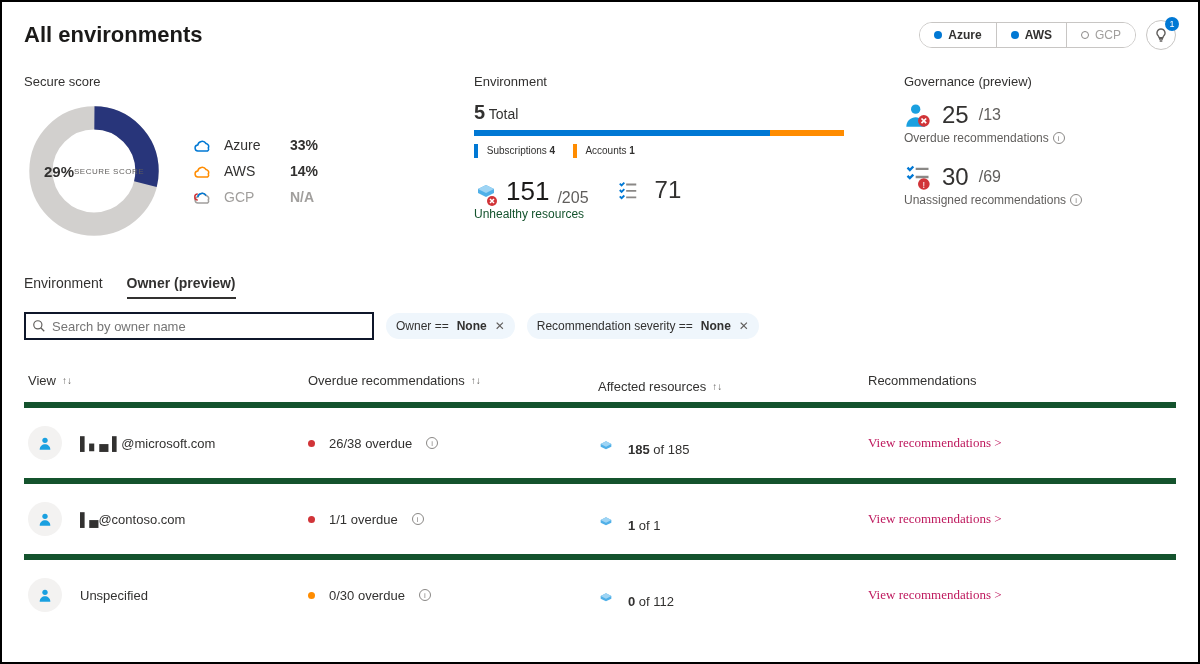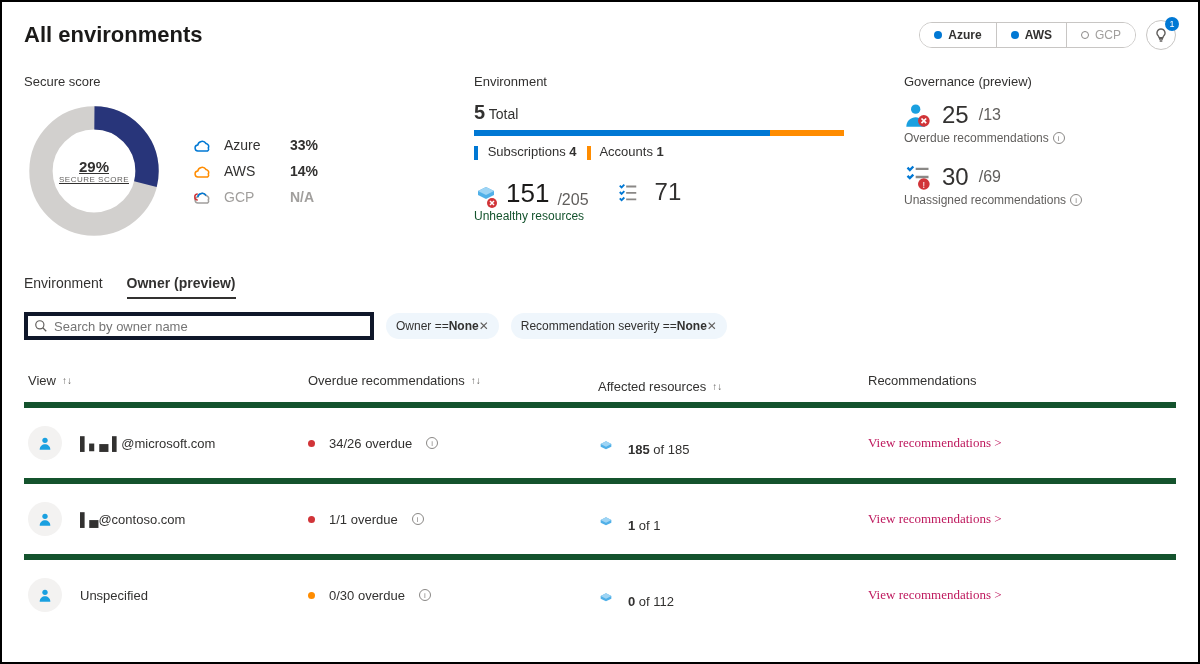--- a/index.html
+++ b/index.html
@@ -30,36 +30,36 @@
   .seg button b { font-weight: 600; }
   .bulb-btn { width: 30px; height: 30px; border-radius: 50%; border: 1px solid #c8c6c4; background: #fff; display:flex; align-items:center; justify-content:center; position: relative; cursor:pointer; }
   .bulb-btn .badge { position:absolute; top:-4px; right:-4px; width:14px; height:14px; border-radius:50%; background:#0078d4; color:#fff; font-size:9px; display:flex; align-items:center; justify-content:center; }
 
   
   .kpi-row { display: flex; gap: 60px; margin-bottom: 28px; }
   .kpi-col { flex: 1; }
   .kpi-col h3 { font-size: 13px; font-weight: 400; color: #323130; margin-bottom: 12px; }
   .score-wrap { display:flex; align-items:center; gap: 30px; }
   .donut { position: relative; width: 140px; height: 140px; }
-  .donut-center { position:absolute; inset:0; display:flex; flex-direction:column; align-items:center; justify-content:center; font-size:11px;text-decoration:underline; }
+  .donut-center { position:absolute; inset:0; display:flex; flex-direction:row; align-items:center; justify-content:center; font-size:11px; }
   .donut-center .pct { font-size: 15px; font-weight:600; }
   .donut-center .sub { font-size:8px; letter-spacing:.5px; color:#605e5c; }
   .score-legend { display:flex; flex-direction:column; gap:10px; font-size:14px; }
   .score-legend .row { display:flex; align-items:center; gap:12px; }
   .cloud-ico { width:18px; height:14px; display:inline-block; }
   .score-legend .name { width:54px; }
   .score-legend .val { font-weight:600; color:#323130; }
   .score-legend .row.na .val { color:#a19f9d; font-weight:600; }
 
   .env-total { font-size:14px; margin-bottom:6px; }
   .env-total b { font-size:20px; font-weight:700; }
   .env-bar { height:6px; width:100%; display:flex; border-radius:0; margin-bottom:8px; }
   .env-bar .seg1 { background:#0078d4; }
   .env-bar .seg2 { background:#ff8c00; }
-  .env-legend { display:flex; gap:10px; font-size:13px; margin-bottom:18px; }
+  .env-legend { display:flex; gap:18px; font-size:10px; margin-bottom:18px; }
   .env-legend .bar { width:4px; height:14px; display:inline-block; margin-right:6px; vertical-align:middle; }
   .env-metrics { display:flex; gap:28px; align-items:flex-start; }
   .metric-big { display:flex; flex-direction:column; }
   .metric-big .line { display:flex; align-items:flex-end; gap:8px; }
   .metric-big .num { font-size:26px; font-weight:400; color:#1b1a19; }
   .metric-big .denom { font-size:16px; color:#605e5c; }
   .metric-big .sub { font-size:12px; color:#14532d; margin-top:0; }
   .check-metric { display:flex; align-items:center; gap:16px; font-size:24px; }
 
   .gov-metrics { display:flex; flex-direction:column; gap:18px; }
@@ -70,23 +70,23 @@
 
   .info-ico { width:12px; height:12px; border:1px solid #8a8886; border-radius:50%; display:inline-flex; align-items:center; justify-content:center; font-size:8px; color:#8a8886; }
 
   
   .tabs { display:flex; gap:24px; border-bottom:1px solid transparent; margin-bottom:12px; }
   .tab { padding:6px 0; font-size:14px; color:#323130; cursor:pointer; }
   .tab.active { font-weight:600; border-bottom:2px solid #323130; }
 
   
   .filter-row { display:flex; align-items:center; gap:12px; margin-bottom:18px; }
-  .search-box { display:flex; align-items:center; gap:6px; width:350px; height:28px; border:4px solid #0f172a; padding:0 6px; color:#605e5c; font-size:13px; }
+  .search-box { display:flex; align-items:center; gap:6px; width:350px; height:28px; border:2px solid #0f172a; padding:0 6px; color:#605e5c; font-size:13px; }
   .search-box input { border:none; outline:none; flex:1; font-size:13px; color:#323130; }
-  .pill { background:#eff6fc; border-radius:14px; height:26px; padding:0 10px; display:flex; align-items:center; font-size:12px; color:#323130; }
+  .pill { background:#eff6fc; border-radius:14px; height:26px; padding:0 10px; display:flex; align-items:center; gap:8px; font-size:12px; color:#323130; }
   .pill .x { cursor:pointer; color:#605e5c; font-size:12px; }
 
   
   .tbl-head { display:flex; padding:8px 4px; font-size:13px; color:#323130; }
   .col-name { width:280px; display:flex; align-items:center; gap:6px; }
   .col-over { width:290px; display:flex; align-items:center; gap:6px; }
   .col-res  { width:270px; display:flex; align-items:center; gap:6px;margin-top:13px; }
   .col-rec  { flex:1; display:flex; align-items:center; gap:6px; }
   .sort-ico { font-size:10px; color:#605e5c; }
   .tbl-row { display:flex; align-items:center; padding:18px 4px; border-top:6px solid #14532d; font-size:13px; color:#323130; }
@@ -305,21 +305,21 @@
       <span class="avatar">
         <svg width="16" height="16" viewBox="0 0 24 24">
               <circle cx="12" cy="8" r="4" fill="#1aa0e0"></circle>
               <path d="M4 22c0-5 4-8 8-8s8 3 8 8" fill="#1aa0e0"></path>
             </svg>
       </span>
       <span>▌▖▄ ▌@microsoft.com</span>
     </div>
     <div class="col-over">
       <span class="red-dot"></span>
-      <span>34/26 overdue</span>
+      <span>26/38 overdue</span>
       <span class="info-ico" style="margin-left:8px">i</span>
     </div>
     <div class="col-res">
       <span class="cube">
         <svg width="16" height="16" viewBox="0 0 24 24">
               <path d="M12 2l8 4v4l-8 4-8-4V6z" fill="#50b0e8"></path>
               <path d="M12 2l8 4-8 4-8-4z" fill="#9ed4f4"></path>
             </svg>
       </span>
       <span><b>185</b> of 185</span>

